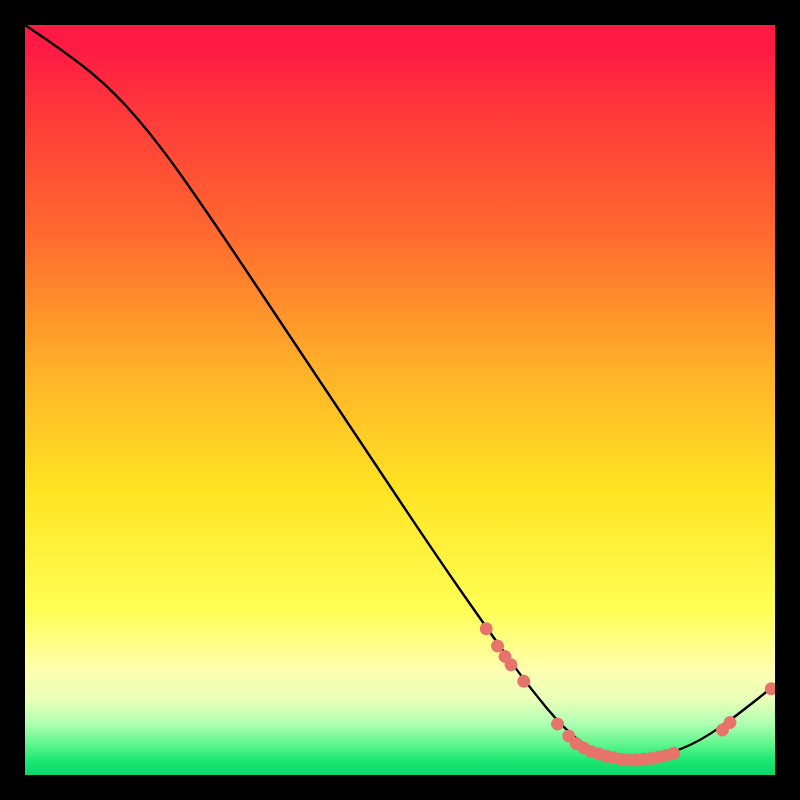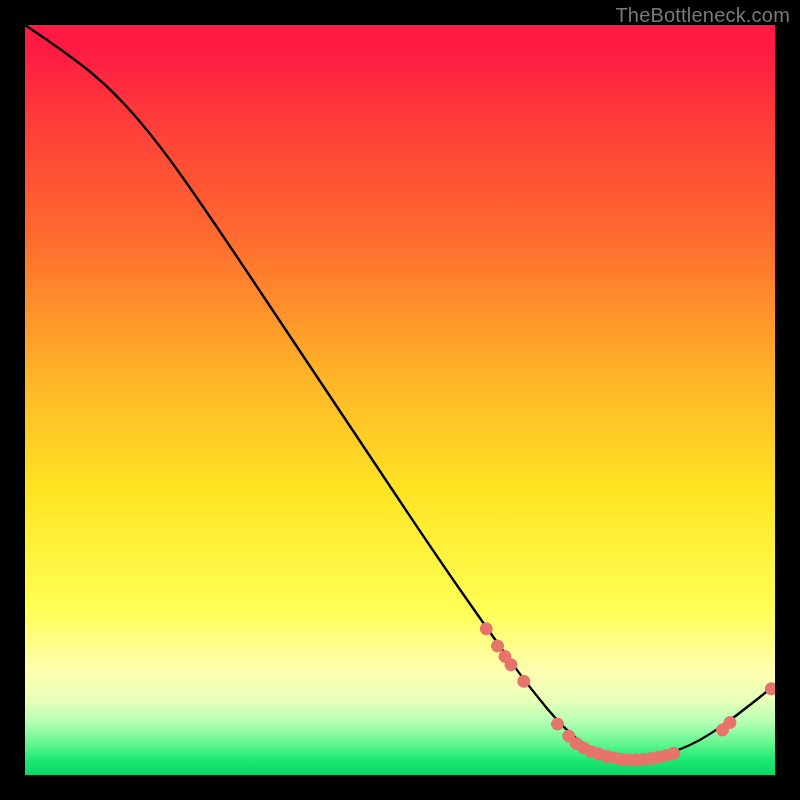--- a/index.html
+++ b/index.html
@@ -56,21 +56,20 @@
     font-size: 20px;
     font-weight: 500;
     letter-spacing: 0.2px;
     user-select: none;
   }
 </style>
 </head>
 <body>
 
 <div class="chart-container">
-  <div class="watermark">TheBottleneck.com</div>
   <div class="plot-area">
     <svg class="plot-svg" viewBox="0 0 750 750" preserveAspectRatio="none">
       <path id="curve-path" fill="none" stroke="#000000" stroke-width="2.4" stroke-linejoin="round" stroke-linecap="round" d="M 0.00 0.00 Q 45.00 30.00 67.50 48.75 Q 90.00 67.50 112.50 93.75 Q 135.00 120.00 161.25 157.50 Q 187.50 195.00 225.00 251.25 Q 262.50 307.50 300.00 363.75 Q 337.50 420.00 375.00 476.25 Q 412.50 532.50 438.75 570.00 Q 465.00 607.50 483.75 633.75 Q 502.50 660.00 521.25 682.50 Q 540.00 705.00 555.00 716.25 Q 570.00 727.50 585.00 731.25 Q 600.00 735.00 618.75 733.13 Q 637.50 731.25 656.25 723.75 Q 675.00 716.25 693.75 703.13 Q 712.50 690.00 731.25 675.00 L 750.00 660.00"></path>
       <g id="markers">
           <circle cx="461.25" cy="603.75" r="6.5" fill="#e6746b"></circle>
           <circle cx="472.50" cy="621.00" r="6.5" fill="#e6746b"></circle>
           <circle cx="480.00" cy="631.50" r="6.5" fill="#e6746b"></circle>
           <circle cx="486.00" cy="639.75" r="6.5" fill="#e6746b"></circle>
           <circle cx="498.75" cy="656.25" r="6.5" fill="#e6746b"></circle>
           <circle cx="532.50" cy="699.00" r="6.5" fill="#e6746b"></circle>

